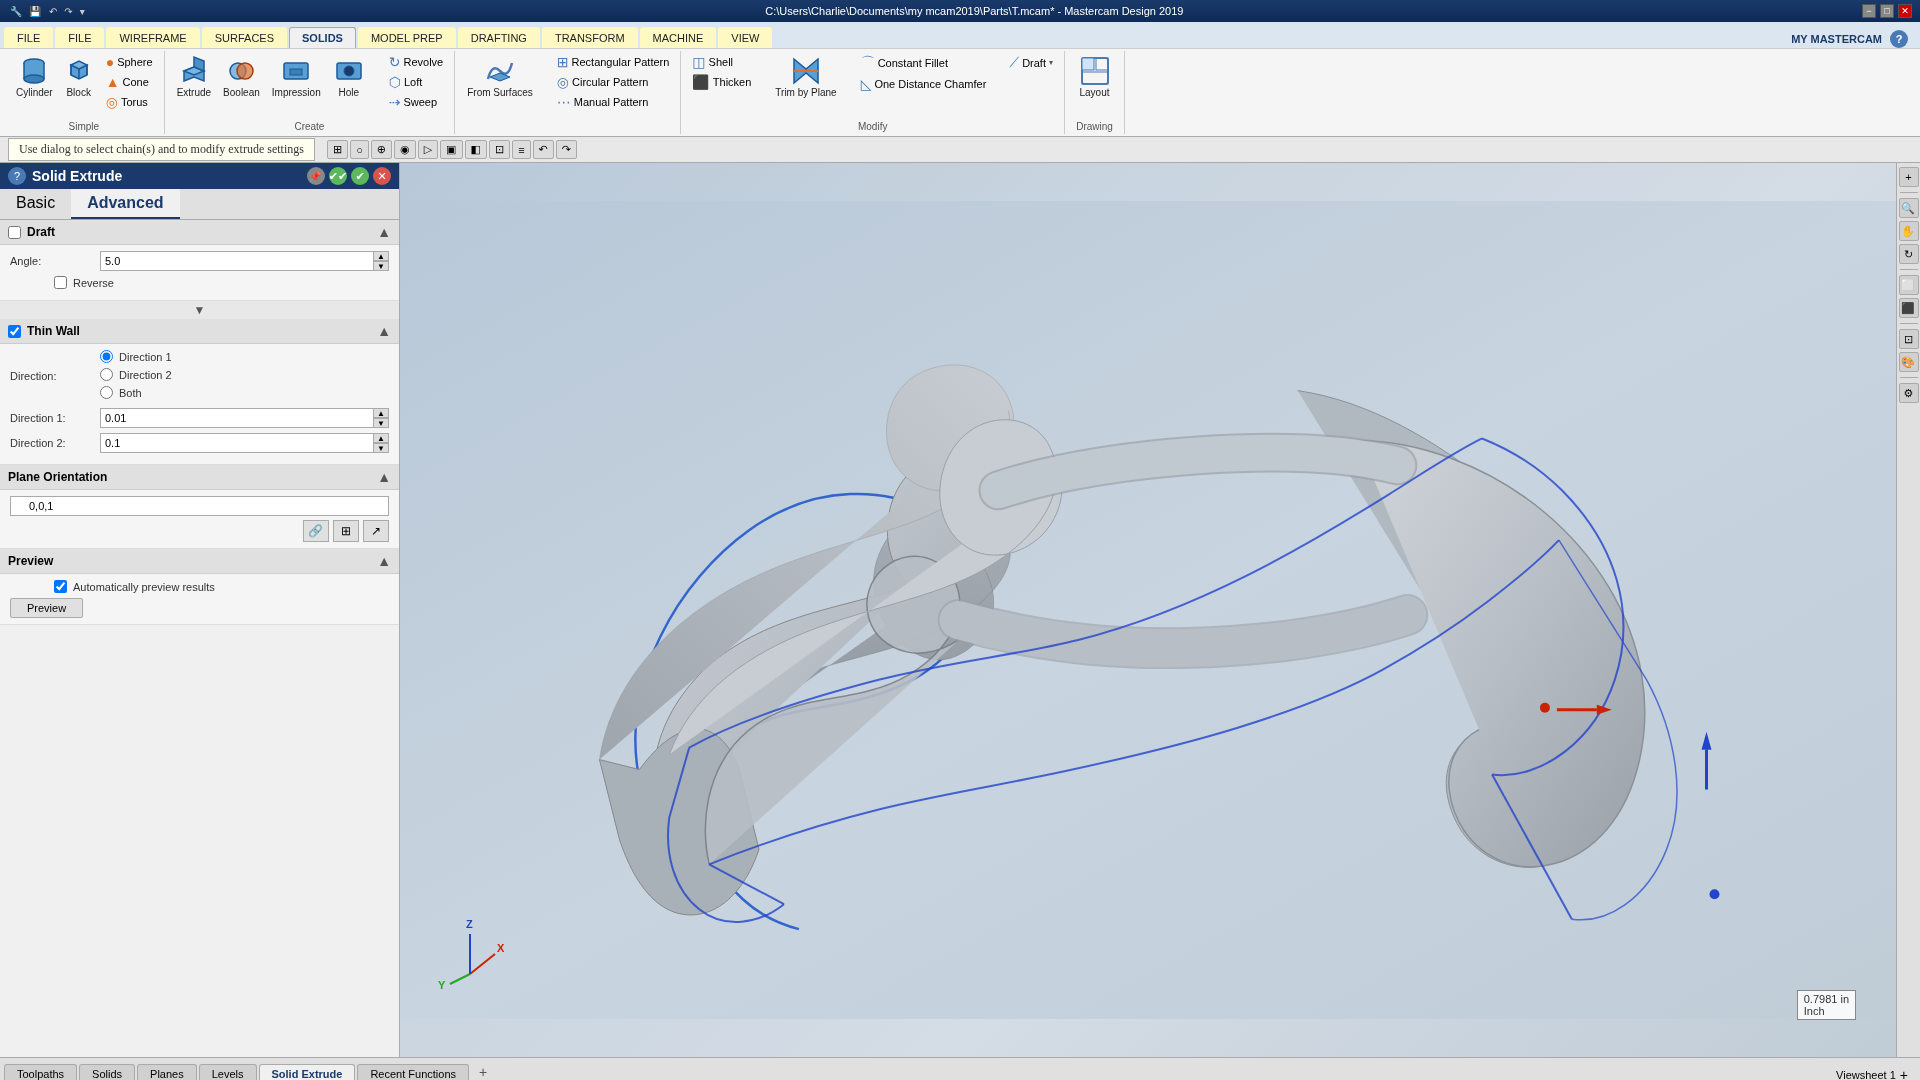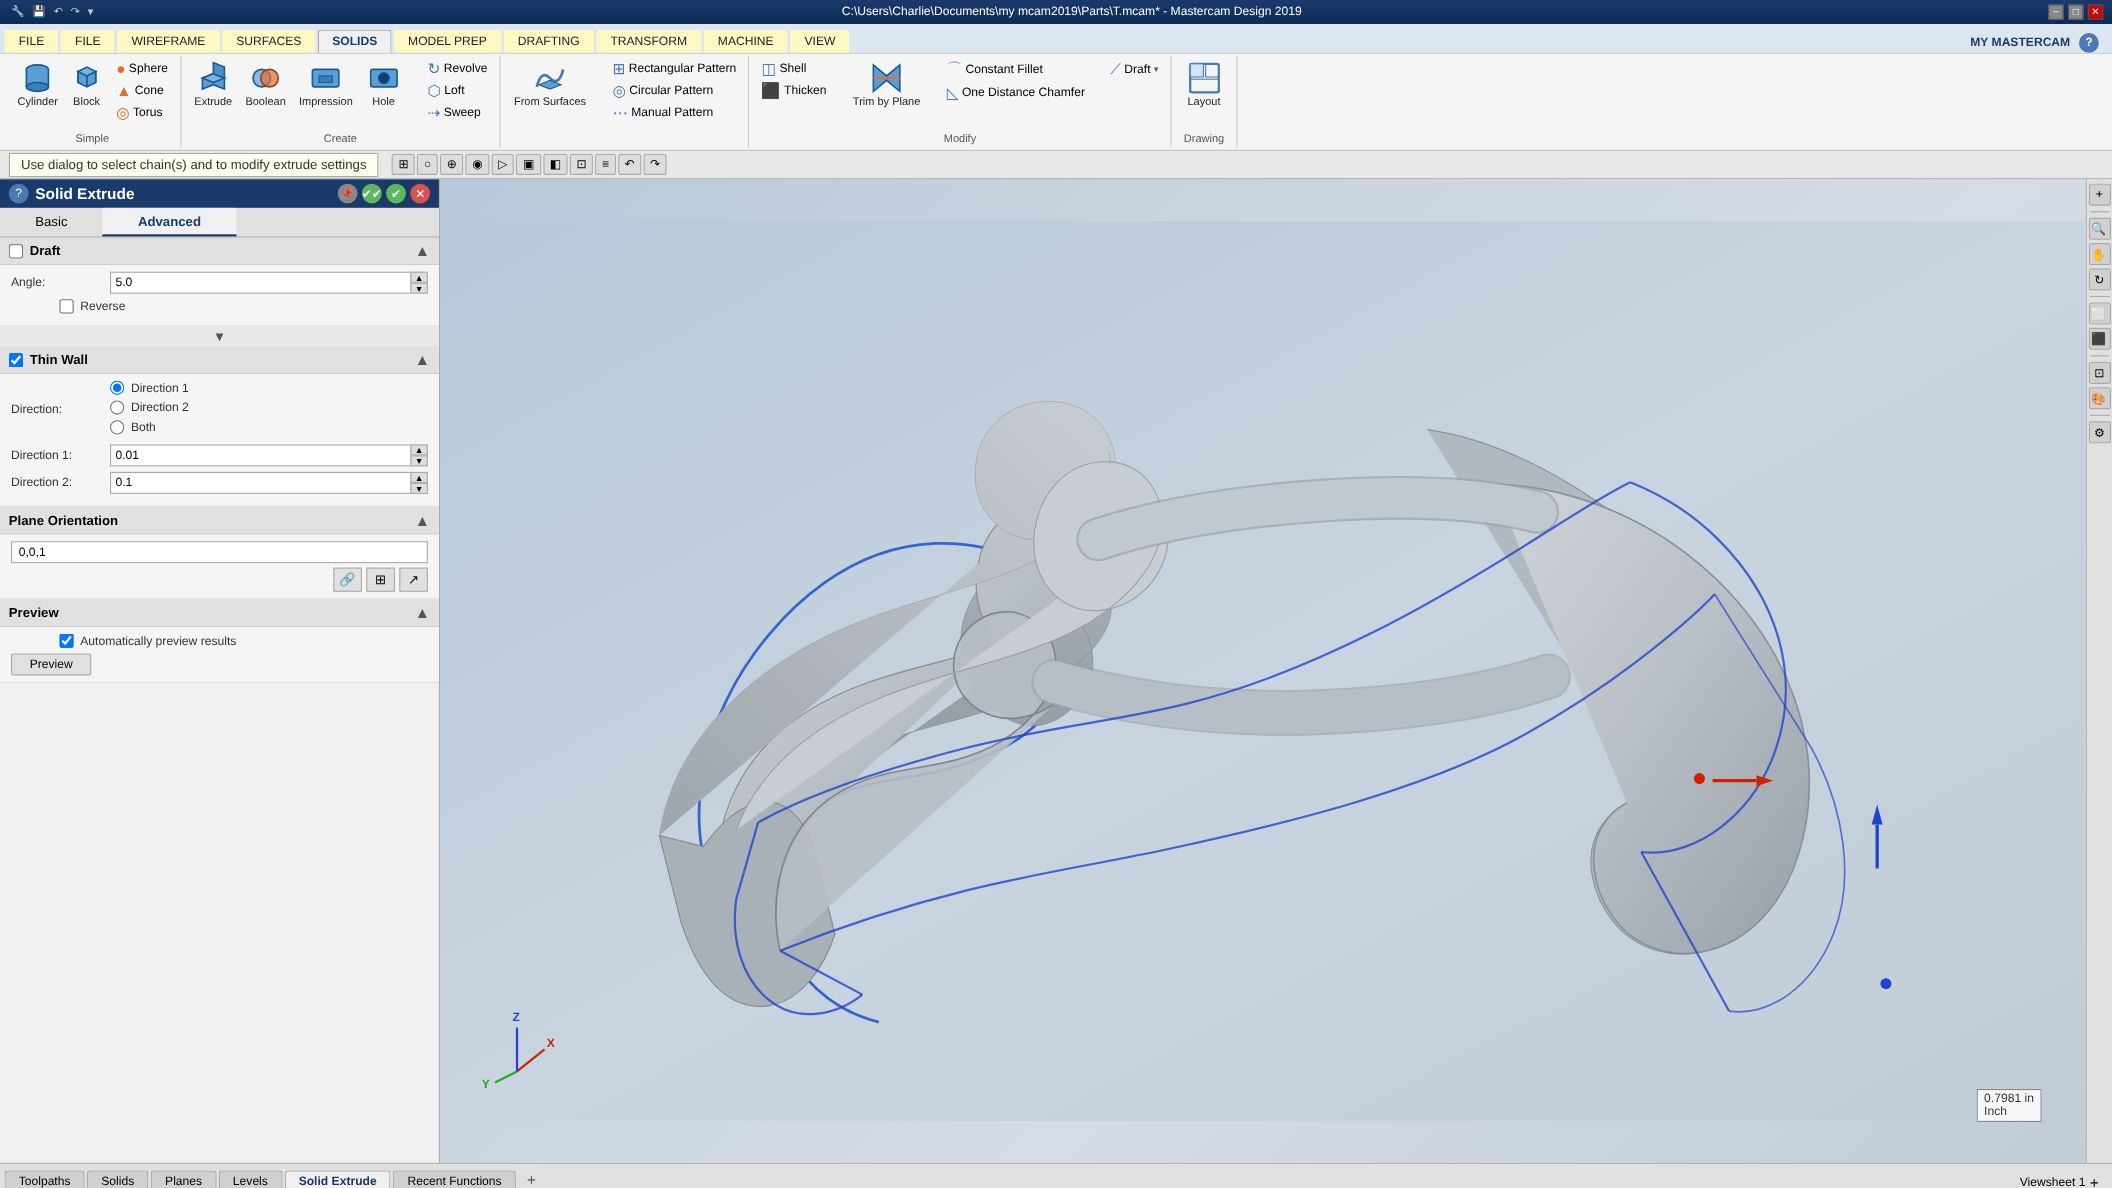--- a/index.html
+++ b/index.html
@@ -170,22 +170,22 @@
     #panel-header .cancel-btn { background: #d9534f; color: white; }
     #panel-header .pin-btn { background: #888; color: white; font-size: 10px; }
 
     
     #panel-tabs {
       display: flex;
       background: #e0e0e0;
       border-bottom: 1px solid #aaa;
     }
     .panel-tab {
-      padding: 5px 32px;
-      font-size: 12px;
+      padding: 5px 16px;
+      font-size: 16px;
       cursor: pointer;
       border-bottom: 2px solid transparent;
     }
     .panel-tab.active {
       border-bottom: 2px solid #1a3a6b;
       color: #1a3a6b;
       font-weight: bold;
       background: #f0f0f0;
     }
 
@@ -246,21 +246,21 @@
     .checkbox-row label { font-size: 11px; color: #333; }
 
     .radio-row { display: flex; align-items: center; gap: 6px; margin-bottom: 3px; margin-left: 16px; }
     .radio-row input[type=radio] { margin: 0; }
     .radio-row label { font-size: 11px; color: #333; }
 
     
     .plane-input {
       width: 100%;
       border: 1px solid #aaa;
-      padding: 3px 6px;
+      padding: 3px 18px;
       font-size: 11px;
       background: white;
       margin-bottom: 4px;
     }
     .plane-buttons { display: flex; gap: 4px; justify-content: flex-end; }
     .plane-btn {
       width: 26px; height: 22px;
       background: #e0e0e0;
       border: 1px solid #aaa;
       cursor: pointer;
@@ -294,20 +294,21 @@
       font-size: 11px;
       border-radius: 2px;
     }
     .vp-hint-box {
       background: #fffff0;
       border: 1px solid #aaa;
       padding: 3px 10px;
       font-size: 12px;
       color: #333;
       margin-left: 4px;
+      font-family: Liberation Serif, serif;
     }
 
     
     #shape-area {
       position: absolute;
       top: 0; left: 0; right: 0; bottom: 0;
     }
 
     
     #axes {

